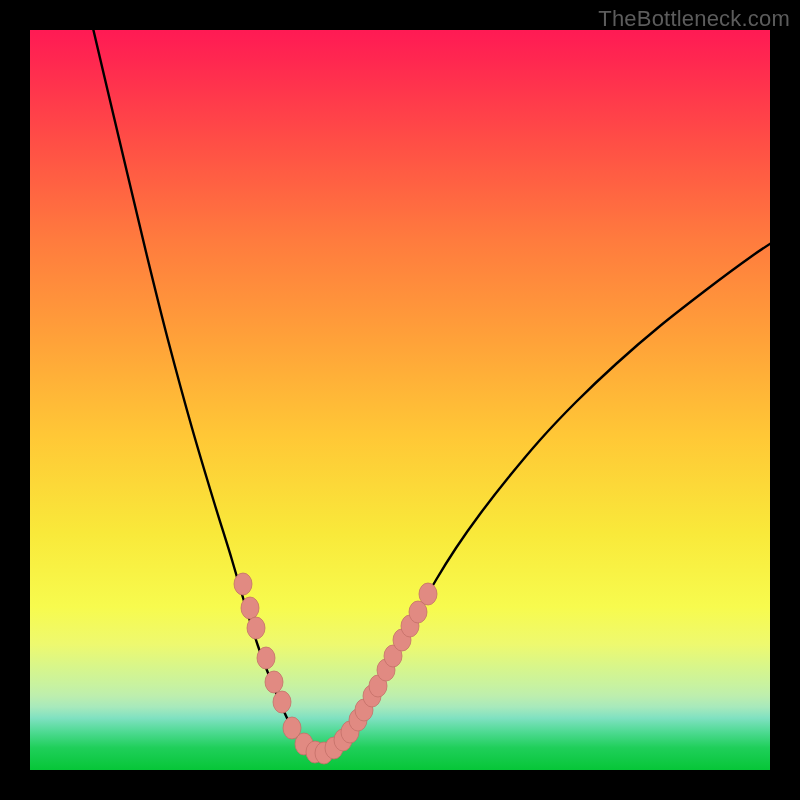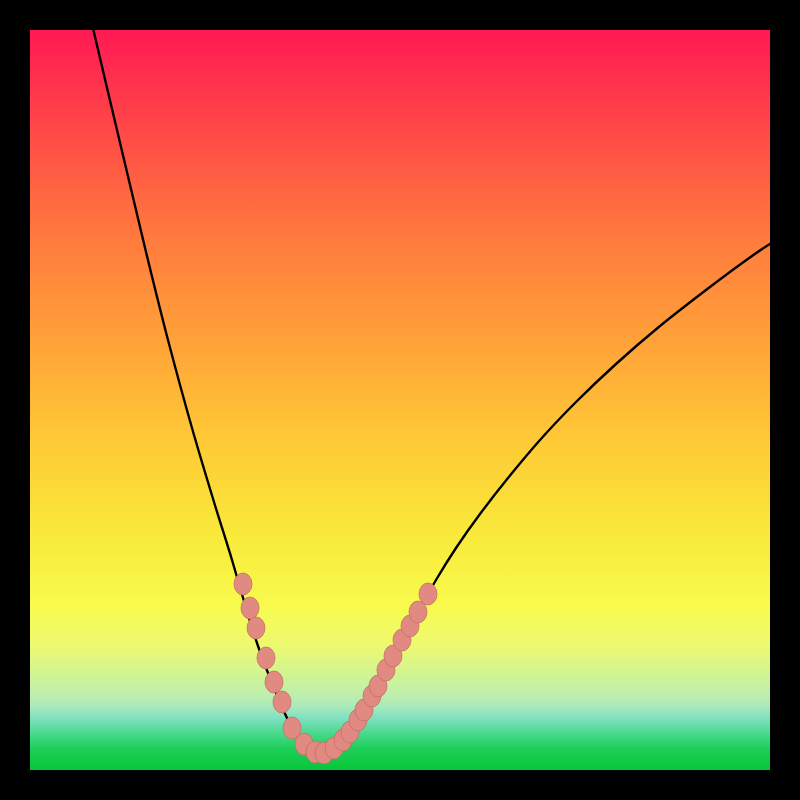--- a/index.html
+++ b/index.html
@@ -68,20 +68,21 @@
     left: 0;
     top: 0;
     width: 100%;
     height: 100%;
   }
 </style>
 </head>
 <body>
 
 <div class="wrap">
+  <div class="watermark">TheBottleneck.com</div>
 
   <div class="frame">
     <div class="gradient"></div>
     <svg class="plot" viewBox="0 0 740 740" preserveAspectRatio="none">
       <path id="curve-path" fill="none" stroke="#000000" stroke-width="2.4" stroke-linecap="round" stroke-linejoin="round" d="M 62 -6 C 64.7 5.3, 72.3 38.0, 78 62 C 83.7 86.0, 89.7 111.3, 96 138 C 102.3 164.7, 109.0 193.3, 116 222 C 123.0 250.7, 130.3 280.7, 138 310 C 145.7 339.3, 154.3 371.0, 162 398 C 169.7 425.0, 177.3 450.0, 184 472 C 190.7 494.0, 196.7 512.3, 202 530 C 207.3 547.7, 211.7 563.7, 216 578 C 220.3 592.3, 224.0 604.3, 228 616 C 232.0 627.7, 236.3 638.7, 240 648 C 243.7 657.3, 247.0 665.0, 250 672 C 253.0 679.0, 255.3 684.7, 258 690 C 260.7 695.3, 263.3 700.0, 266 704 C 268.7 708.0, 271.5 711.3, 274 714 C 276.5 716.7, 279.0 718.7, 281 720 C 283.0 721.3, 284.2 721.5, 286 722 C 287.8 722.5, 290.0 723.2, 292 723 C 294.0 722.8, 295.7 722.2, 298 721 C 300.3 719.8, 303.0 718.5, 306 716 C 309.0 713.5, 312.3 710.3, 316 706 C 319.7 701.7, 324.0 696.0, 328 690 C 332.0 684.0, 335.7 677.7, 340 670 C 344.3 662.3, 349.0 653.3, 354 644 C 359.0 634.7, 364.3 624.3, 370 614 C 375.7 603.7, 382.0 592.7, 388 582 C 394.0 571.3, 399.7 560.7, 406 550 C 412.3 539.3, 418.7 529.0, 426 518 C 433.3 507.0, 441.3 495.7, 450 484 C 458.7 472.3, 468.0 460.3, 478 448 C 488.0 435.7, 498.7 422.7, 510 410 C 521.3 397.3, 533.3 384.7, 546 372 C 558.7 359.3, 572.0 346.7, 586 334 C 600.0 321.3, 615.0 308.3, 630 296 C 645.0 283.7, 660.7 271.7, 676 260 C 691.3 248.3, 710.3 234.3, 722 226 C 733.7 217.7, 742.0 212.7, 746 210"></path>
       <g id="dots-group">
           <ellipse cx="213" cy="554" rx="9" ry="11" fill="#e18a82" stroke="#c47068" stroke-width="0.8"></ellipse>
           <ellipse cx="220" cy="578" rx="9" ry="11" fill="#e18a82" stroke="#c47068" stroke-width="0.8"></ellipse>
           <ellipse cx="226" cy="598" rx="9" ry="11" fill="#e18a82" stroke="#c47068" stroke-width="0.8"></ellipse>
           <ellipse cx="236" cy="628" rx="9" ry="11" fill="#e18a82" stroke="#c47068" stroke-width="0.8"></ellipse>

